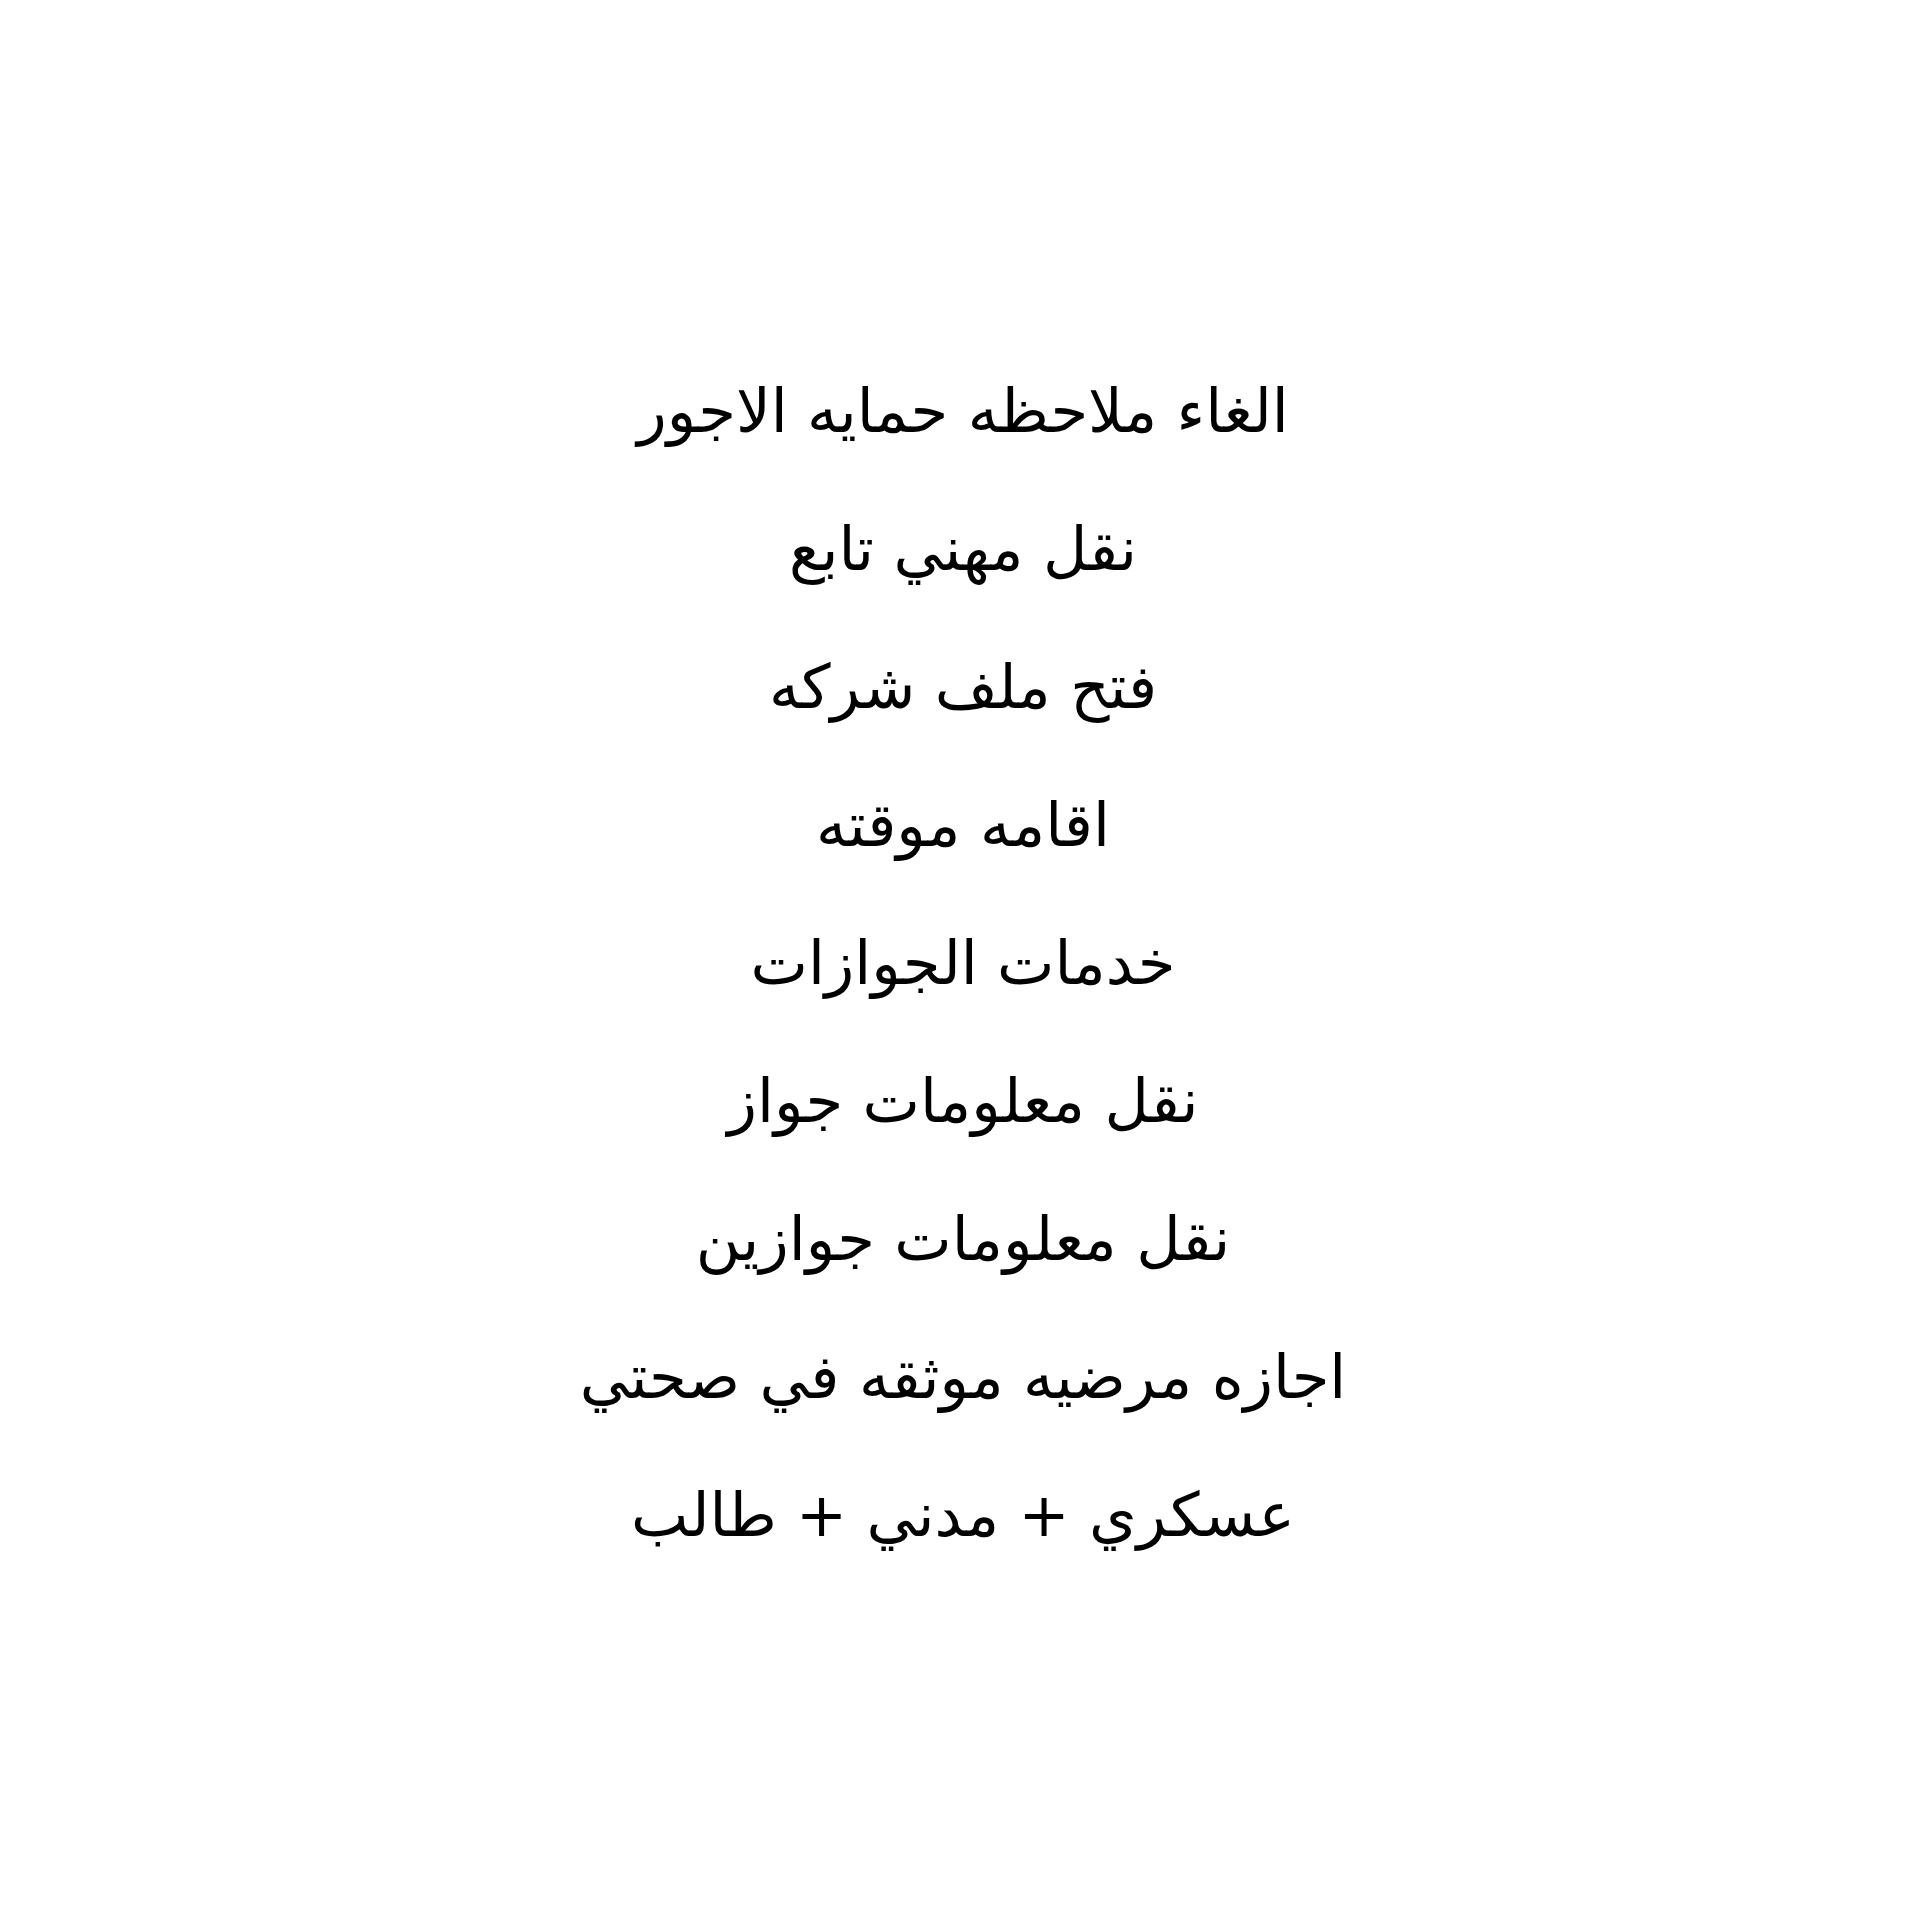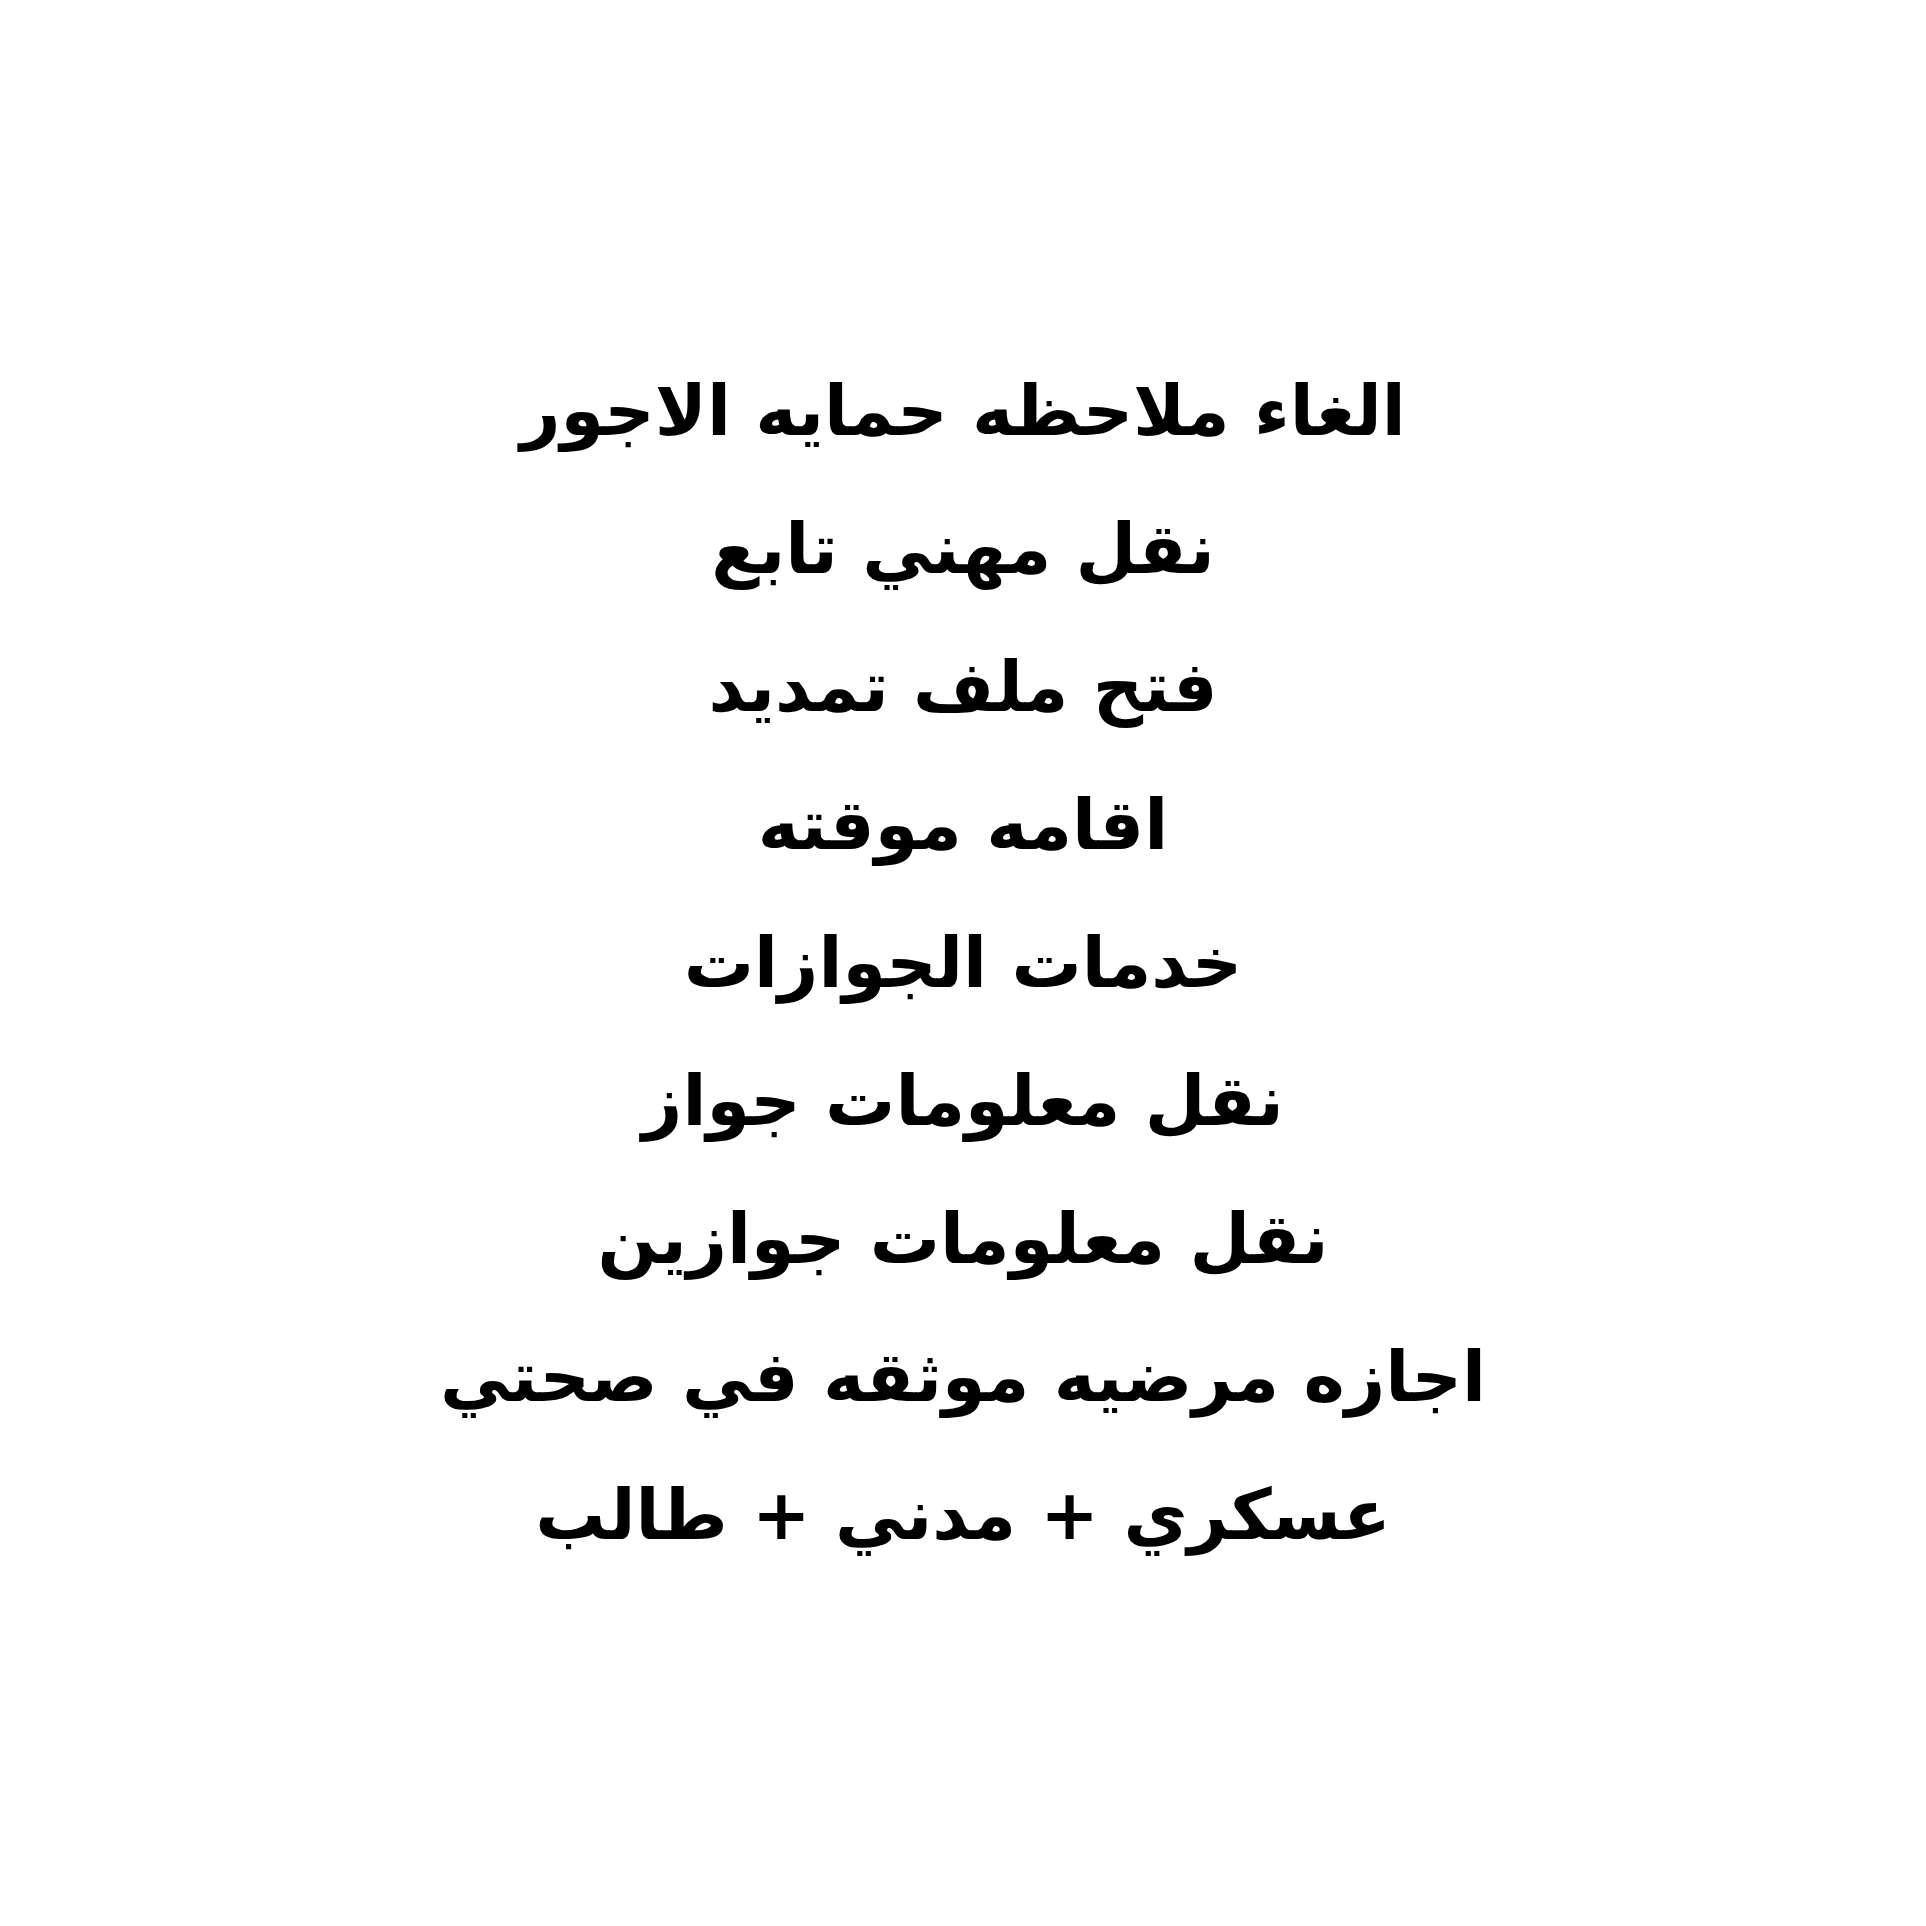--- a/index.html
+++ b/index.html
@@ -16,36 +16,36 @@
     position: absolute;
     inset: 0;
     display: flex;
     flex-direction: column;
     align-items: center;
     justify-content: center;
   }
   .service-line {
     height: 138px;
     line-height: 138px;
-    font-size: 70px;
+    font-size: 61px;
     font-family: "DejaVu Sans", sans-serif;
-    font-weight: bold;
+    font-weight: normal;
     direction: rtl;
     unicode-bidi: plaintext;
     text-align: center;
     white-space: nowrap;
   }
 </style>
 </head>
 <body style="background: rgb(255, 255, 255);">
 
 <main class="poster">
   <div class="service-line" style="color: rgb(0, 0, 0);">الغاء ملاحظه حمايه الاجور</div>
   <div class="service-line" style="color: rgb(0, 0, 0); text-align: center;">نقل مهني تابع</div>
-  <div class="service-line" style="color: rgb(0, 0, 0);">فتح ملف تمديد</div>
+  <div class="service-line" style="color: rgb(0, 0, 0);">فتح ملف شركه</div>
   <div class="service-line" style="color: rgb(0, 0, 0);">اقامه موقته</div>
   <div class="service-line" style="color: rgb(0, 0, 0);">خدمات الجوازات</div>
   <div class="service-line" style="color: rgb(0, 0, 0);">نقل معلومات جواز</div>
   <div class="service-line" style="color: rgb(0, 0, 0);">نقل معلومات جوازين</div>
   <div class="service-line" style="color: rgb(0, 0, 0);">اجازه مرضيه موثقه في صحتي</div>
   <div class="service-line" style="color: rgb(0, 0, 0);">عسكري + مدني + طالب</div>
 </main>
 
 
 </body></html>

